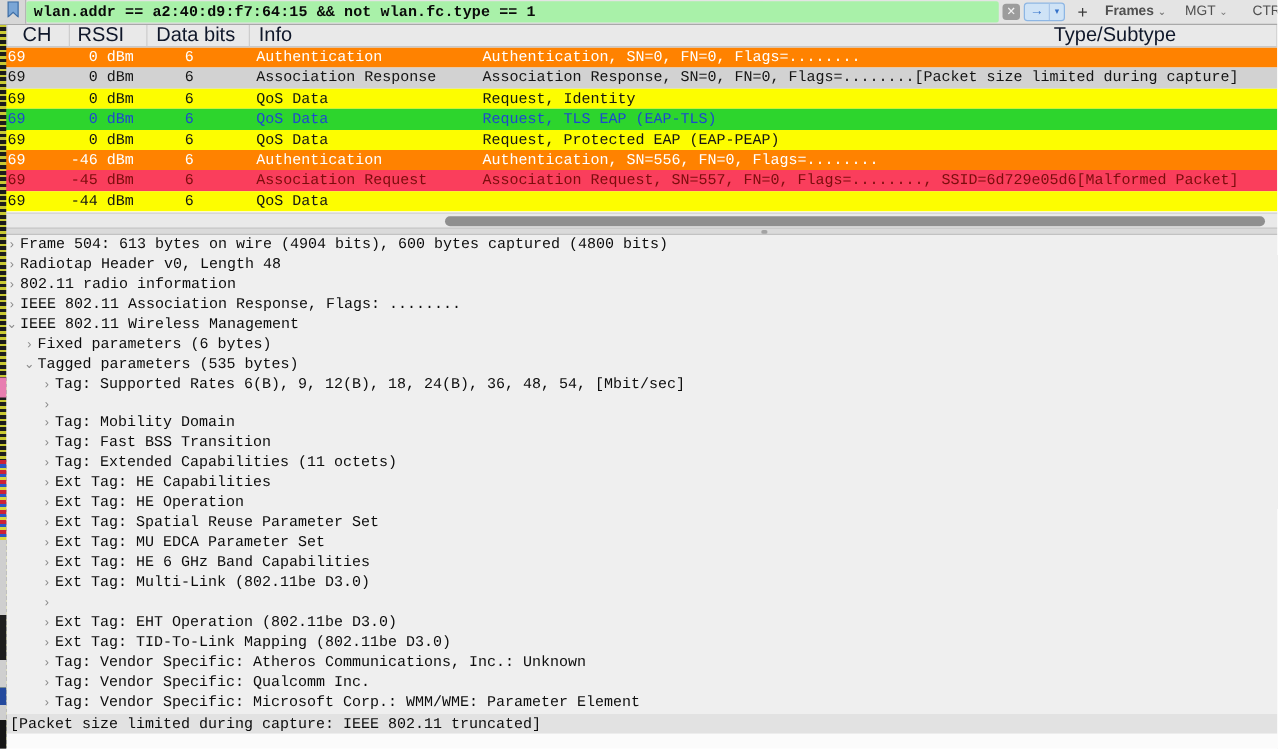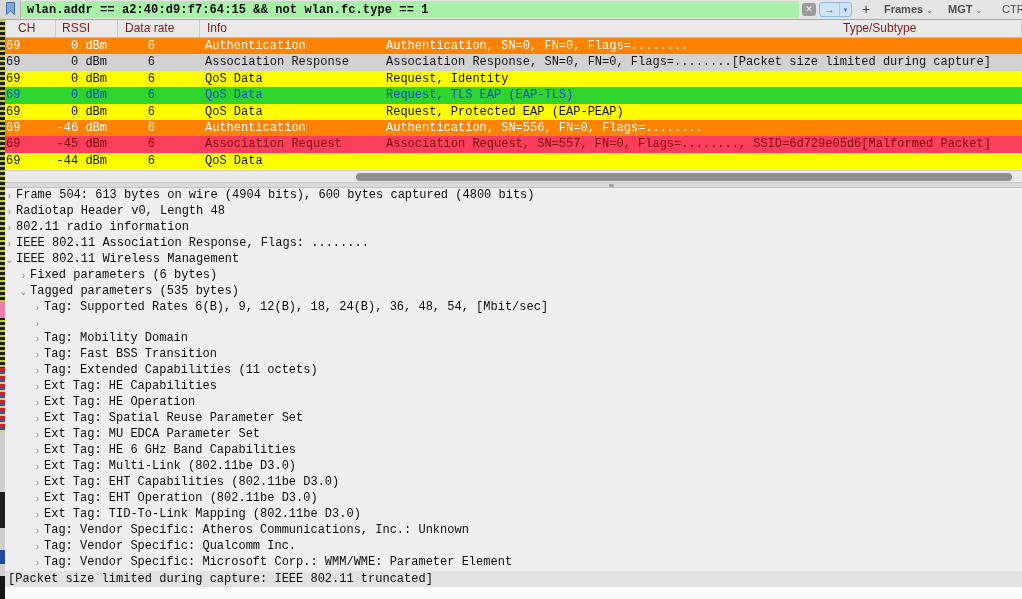--- a/index.html
+++ b/index.html
@@ -39,28 +39,28 @@
   }
   .apply-arrow { width:20px; text-align:center; color:#3471c9; font-size:11px; font-weight:700; line-height:13px; border-right:1px solid #a9c6ea; }
   .apply-caret { width:11px; text-align:center; color:#3471c9; font-size:7px; line-height:13px; }
   .add-btn {
     position:absolute; left:858px; top:0px; width:16px; height:19px;
     color:#3b3b3b; font-size:14px; line-height:19px; text-align:center;
   }
   .shortcut { position:absolute; top:0; height:19px; line-height:19px; font-size:11px; color:#4f4f4f; }
   .shortcut .caret { font-size:8px; color:#7a7a7a; margin-left:3px; }
   #sc-frames { left:884px;font-weight:bold; }
-  #sc-mgt    { left:948px;font-weight:bold; }
+  #sc-mgt    { left:948px; }
   #sc-ctr    { left:1002px; }
 
   
   .pkt-header {
     position:absolute; top:20px; left:0; width:1022px; height:18px;
     background:#e9e9e9; border-bottom:1px solid #bdbdbd;
-    display:flex; font-size:12px; color:#7f1d1d;
+    display:flex; font-size:16px; color:#0f172a;
   }
   .ph-cell { line-height:17px; border-right:1px solid #cdcdcd; overflow:hidden; white-space:nowrap; }
   .ph-strip { width:6px; }
   .ph-ch    { width:50px; padding-left:12px; }
   .ph-rssi  { width:62px; padding-left:6px; }
   .ph-rate  { width:82px; padding-left:7px; }
   .ph-type  { width:183px; padding-left:4px; }
   .ph-info  { flex:1; padding-left:7px; border-right:none; }
 
   .pkt-rows { position:absolute; top:38px; left:0; width:1022px; height:132px; overflow:hidden; }
@@ -141,21 +141,21 @@
     </div>
     <div class="shortcut" id="sc-ctr">
       <span>CTR</span>
     </div>
   </div>
 
   <div class="pkt-header">
     <div class="ph-cell ph-strip"></div>
     <div class="ph-cell ph-ch">CH</div>
     <div class="ph-cell ph-rssi">RSSI</div>
-    <div class="ph-cell ph-rate">Data rate</div>
+    <div class="ph-cell ph-rate">Data bits</div>
     <div class="ph-cell ph-info">Info</div>
     <div class="ph-cell ph-type">Type/Subtype</div>
   </div>
 
   <div class="pkt-rows mono" id="pkt-rows">
       <div class="prow" style="background: rgb(255, 130, 0); color: rgb(255, 255, 255);">
         <div class="pc pc-strip"></div>
         <div class="pc pc-ch">69</div>
         <div class="pc pc-rssi">0 dBm</div>
         <div class="pc pc-rate">6</div>
@@ -294,21 +294,20 @@
       <div class="dline" style="padding-left: 31px;">
         <span class="dchev">›</span>
         <span class="dtext">Ext Tag: HE 6 GHz Band Capabilities</span>
       </div>
       <div class="dline" style="padding-left: 31px;">
         <span class="dchev">›</span>
         <span class="dtext">Ext Tag: Multi-Link (802.11be D3.0)</span>
       </div>
       <div class="dline" style="padding-left: 31px;">
         <span class="dchev">›</span>
-        <span class="dtext">Ext Tag: EHT Capabilities (802.11be D3.0)</span>
       </div>
       <div class="dline" style="padding-left: 31px;">
         <span class="dchev">›</span>
         <span class="dtext">Ext Tag: EHT Operation (802.11be D3.0)</span>
       </div>
       <div class="dline" style="padding-left: 31px;">
         <span class="dchev">›</span>
         <span class="dtext">Ext Tag: TID-To-Link Mapping (802.11be D3.0)</span>
       </div>
       <div class="dline" style="padding-left: 31px;">

